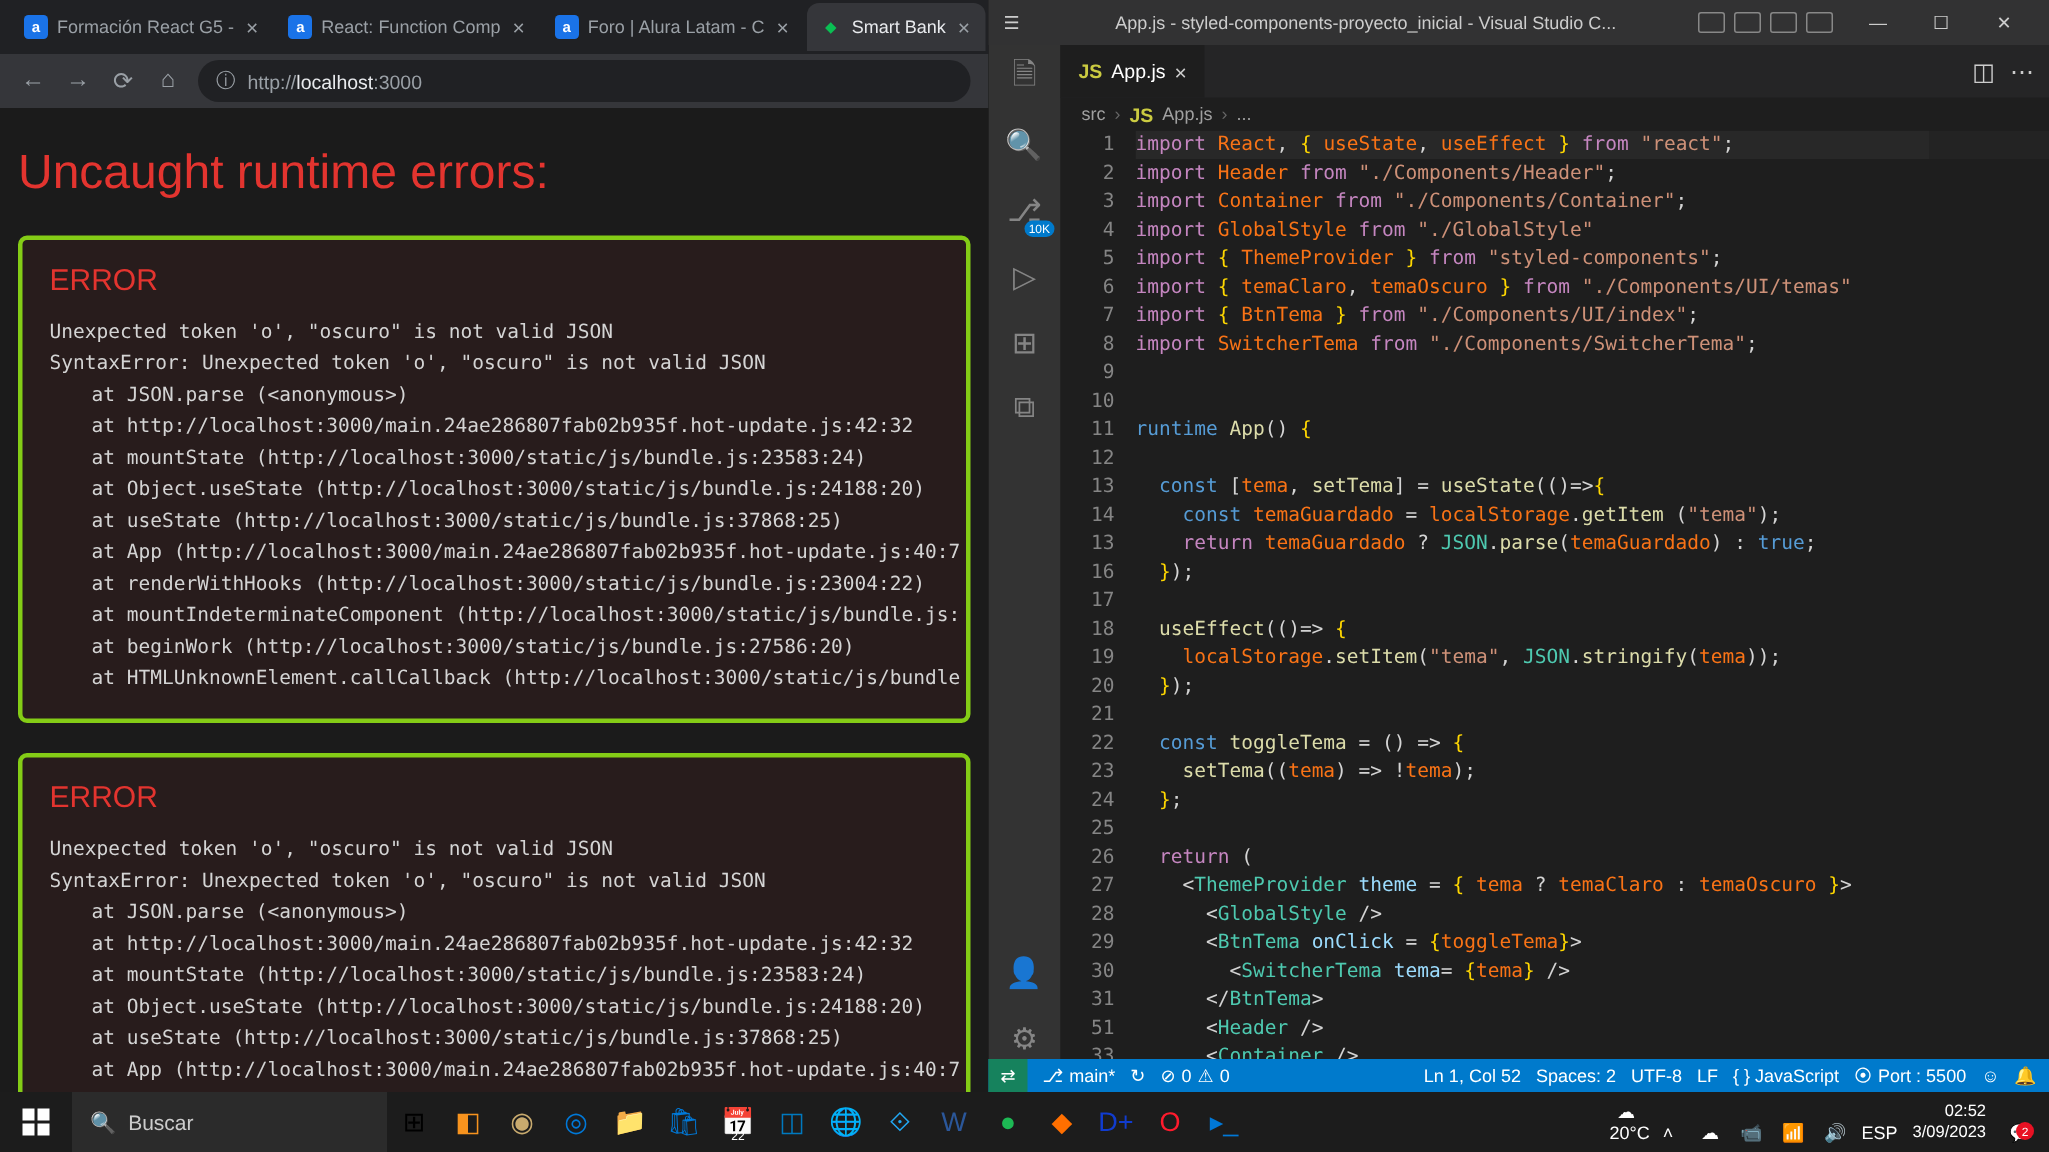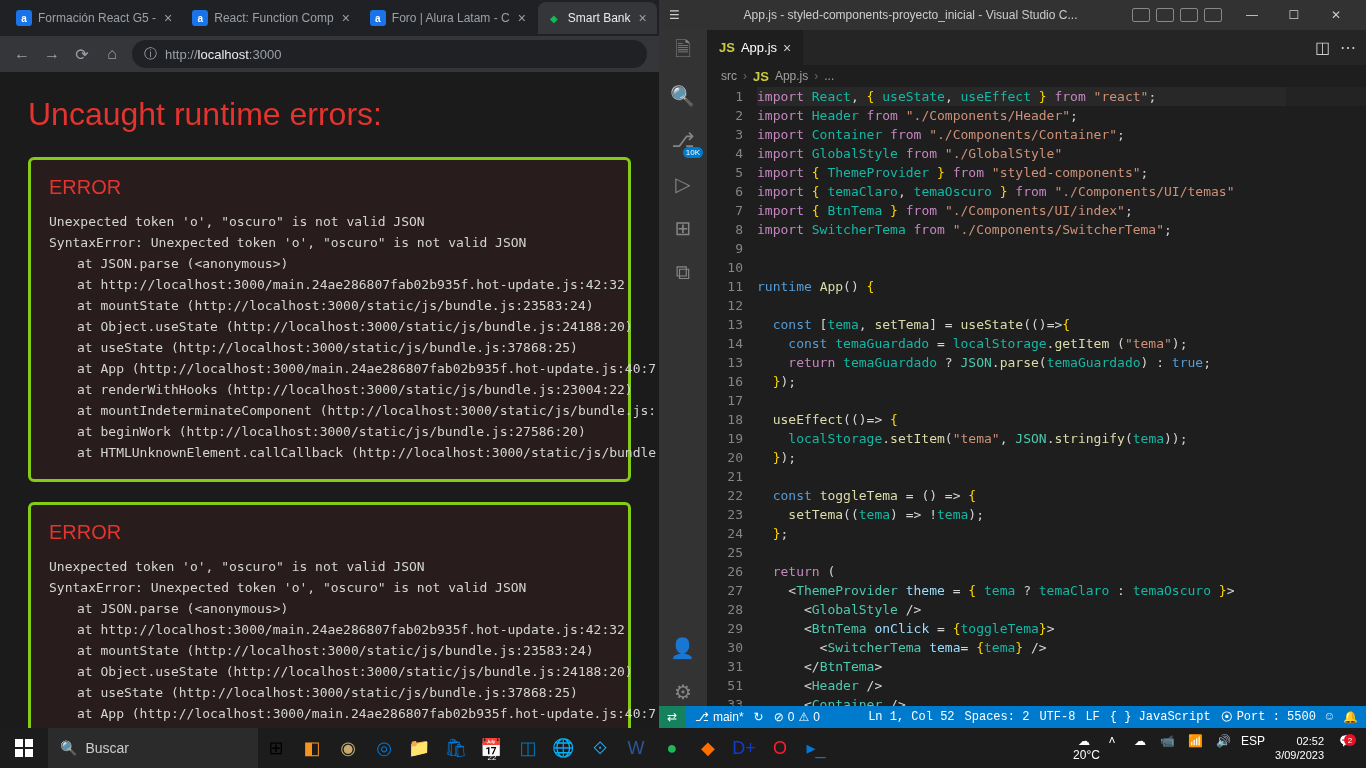--- a/index.html
+++ b/index.html
@@ -11,21 +11,21 @@
 .tab { height: 32px; display: flex; align-items: center; gap: 6px; padding: 0 8px; font-size: 12px; color: #9aa0a6; border-radius: 8px 8px 0 0; margin-right: 2px; max-width: 180px; overflow: hidden; white-space: nowrap; cursor: pointer; }
 .tab.active { background: #35363a; color: #e8eaed; }
 .tab-close { font-size: 14px; color: #9aa0a6; padding: 0 2px; cursor: pointer; }
 .tab-favicon { width: 16px; height: 16px; display: inline-flex; align-items: center; justify-content: center; font-size: 10px; }
 .fav-a { background: #1a73e8; color: white; border-radius: 3px; font-weight: bold; }
 .fav-sb { color: #0abf53; }
 .browser-toolbar { height: 36px; background: #35363a; display: flex; align-items: center; gap: 10px; padding: 0 12px; }
 .nav-btn { color: #9aa0a6; font-size: 16px; cursor: pointer; width: 20px; text-align: center; }
 .url-bar { flex: 1; background: #202124; border-radius: 20px; height: 28px; display: flex; align-items: center; padding: 0 12px; color: #9aa0a6; font-size: 13px; gap: 8px; }
 .url-text b { color: #e8eaed; font-weight: normal; }
-.browser-content { flex: 1; background: #1b1b1b; padding: 24px 28px; overflow: hidden; }
+.browser-content { flex: 1; background: #1b1b1b; padding: 24px 12px; overflow: hidden; }
 .err-title { font-size: 32px; color: #e3342f; font-weight: normal; margin-bottom: 24px; }
 .err-block { background: #281c1c; border: 3px solid #84cc16; border-radius: 6px; padding: 16px 18px; margin-bottom: 20px; font-family: Consolas, monospace; }
 .err-heading { color: #e3342f; font-size: 20px; margin-bottom: 12px; font-family: "Segoe UI", sans-serif; }
 .err-line { color: #d4d4d4; font-size: 13px; line-height: 21px; white-space: pre; }
 .err-indent { padding-left: 28px; }
 
 
 .vscode { position: absolute; left: 659px; top: 0; right: 0; height: 728px; background: #1e1e1e; display: flex; flex-direction: column; }
 .vsc-titlebar { height: 30px; background: #323233; display: flex; align-items: center; justify-content: space-between; padding: 0 10px; color: #cccccc; font-size: 12px; }
 .vsc-menu { width: 20px; cursor: pointer; }
@@ -45,45 +45,45 @@
 .vsc-tab { display: flex; align-items: center; gap: 6px; padding: 0 12px; background: #1e1e1e; color: #fff; font-size: 13px; border-right: 1px solid #252526; cursor: pointer; }
 .vsc-tab-icon { color: #cbcb41; font-size: 13px; font-weight: bold; }
 .vsc-tab-close { color: #ccc; font-size: 14px; cursor: pointer; }
 .vsc-tabs-right { margin-left: auto; display: flex; align-items: center; gap: 10px; padding-right: 10px; color: #ccc; }
 .vsc-breadcrumb { height: 22px; display: flex; align-items: center; padding-left: 14px; gap: 6px; font-size: 12px; color: #a0a0a0; }
 .vsc-bc-sep { color: #666; }
 .vsc-code { flex: 1; display: flex; overflow: hidden; font-family: Consolas, monospace; font-size: 13px; position: relative; }
 .gutter { width: 50px; text-align: right; color: #858585; padding-right: 14px; line-height: 19px; user-select: none; }
 .codelines { flex: 1; line-height: 19px; color: #d4d4d4; white-space: pre; overflow: hidden; }
 .tok-kw { color: #c586c0; }
-.tok-var { color: #14b8a6; }
+.tok-var { color: #f97316; }
 .tok-fn { color: #dcdcaa; }
 .tok-str { color: #ce9178; }
 .tok-brk { color: #ffd700; }
 .tok-const { color: #569cd6; }
 .tok-type { color: #4ec9b0; }
 .tok-cmp { color: #4ec9b0; }
 .tok-attr { color: #9cdcfe; }
 .hl-line { background: #282828; display: inline-block; width: 100%; }
 .minimap { position: absolute; right: 0; top: 0; width: 80px; height: 100%; background: #1e1e1e; opacity: 0.5; }
 .vsc-statusbar { height: 22px; background: #007acc; display: flex; align-items: center; font-size: 12px; color: white; padding: 0 8px; gap: 12px; }
 .vsc-sb-left { display: flex; align-items: center; gap: 10px; }
-.vsc-sb-right { margin-left: auto; display: flex; align-items: flex-start; gap: 10px; font-family: Liberation Mono, monospace; }
+.vsc-sb-right { margin-left: auto; display: flex; align-items: flex-end; gap: 10px; }
 .vsc-sb-item { cursor: pointer; display: flex; align-items: center; gap: 4px; }
 .remote-btn { background: #16825d; height: 22px; padding: 0 8px; margin-left: -8px; display: flex; align-items: center; cursor: pointer; }
 
 
 .taskbar { position: absolute; left: 0; bottom: 0; width: 100%; height: 40px; background: #1c1c1c; display: flex; align-items: center; }
 .tb-start { width: 48px; height: 40px; display: flex; align-items: center; justify-content: center; cursor: pointer; }
 .win-logo { width: 18px; height: 18px; display: grid; grid-template-columns: 1fr 1fr; grid-template-rows: 1fr 1fr; gap: 2px; }
 .win-logo span { background: #fff; }
 .tb-search { display: flex; align-items: center; gap: 8px; background: #2b2b2b; height: 40px; padding: 0 12px; width: 210px; color: #ccc; font-size: 14px; cursor: text; }
 .tb-icons { display: flex; align-items: center; height: 40px; }
 .tb-icon { width: 36px; height: 40px; display: flex; align-items: center; justify-content: center; cursor: pointer; font-size: 18px; }
-.tb-tray { margin-left: auto; display: flex; align-items: flex-start; gap: 6px; padding-right: 8px; color: #fff; font-size: 12px; }
+.tb-tray { margin-left: auto; display: flex; align-items: flex-end; gap: 6px; padding-right: 8px; color: #fff; font-size: 12px; }
 .tb-tray-icon { width: 22px; text-align: center; cursor: pointer; }
 .tb-clock { text-align: right; line-height: 14px; font-size: 11px; padding: 0 6px; cursor: pointer; }
 .calendar-badge { position: relative; }
 .calendar-badge::after { content: "22"; position: absolute; bottom: 6px; left: 50%; transform: translateX(-50%); font-size: 8px; color: #fff; }
 .notif-badge::after { content: "2"; position: absolute; bottom: 2px; right: 2px; background: #e81123; border-radius: 50%; width: 12px; height: 12px; font-size: 8px; display: flex; align-items: center; justify-content: center; }
 .notif-badge { position: relative; }
 </style>
 </head>
 <body>
 

